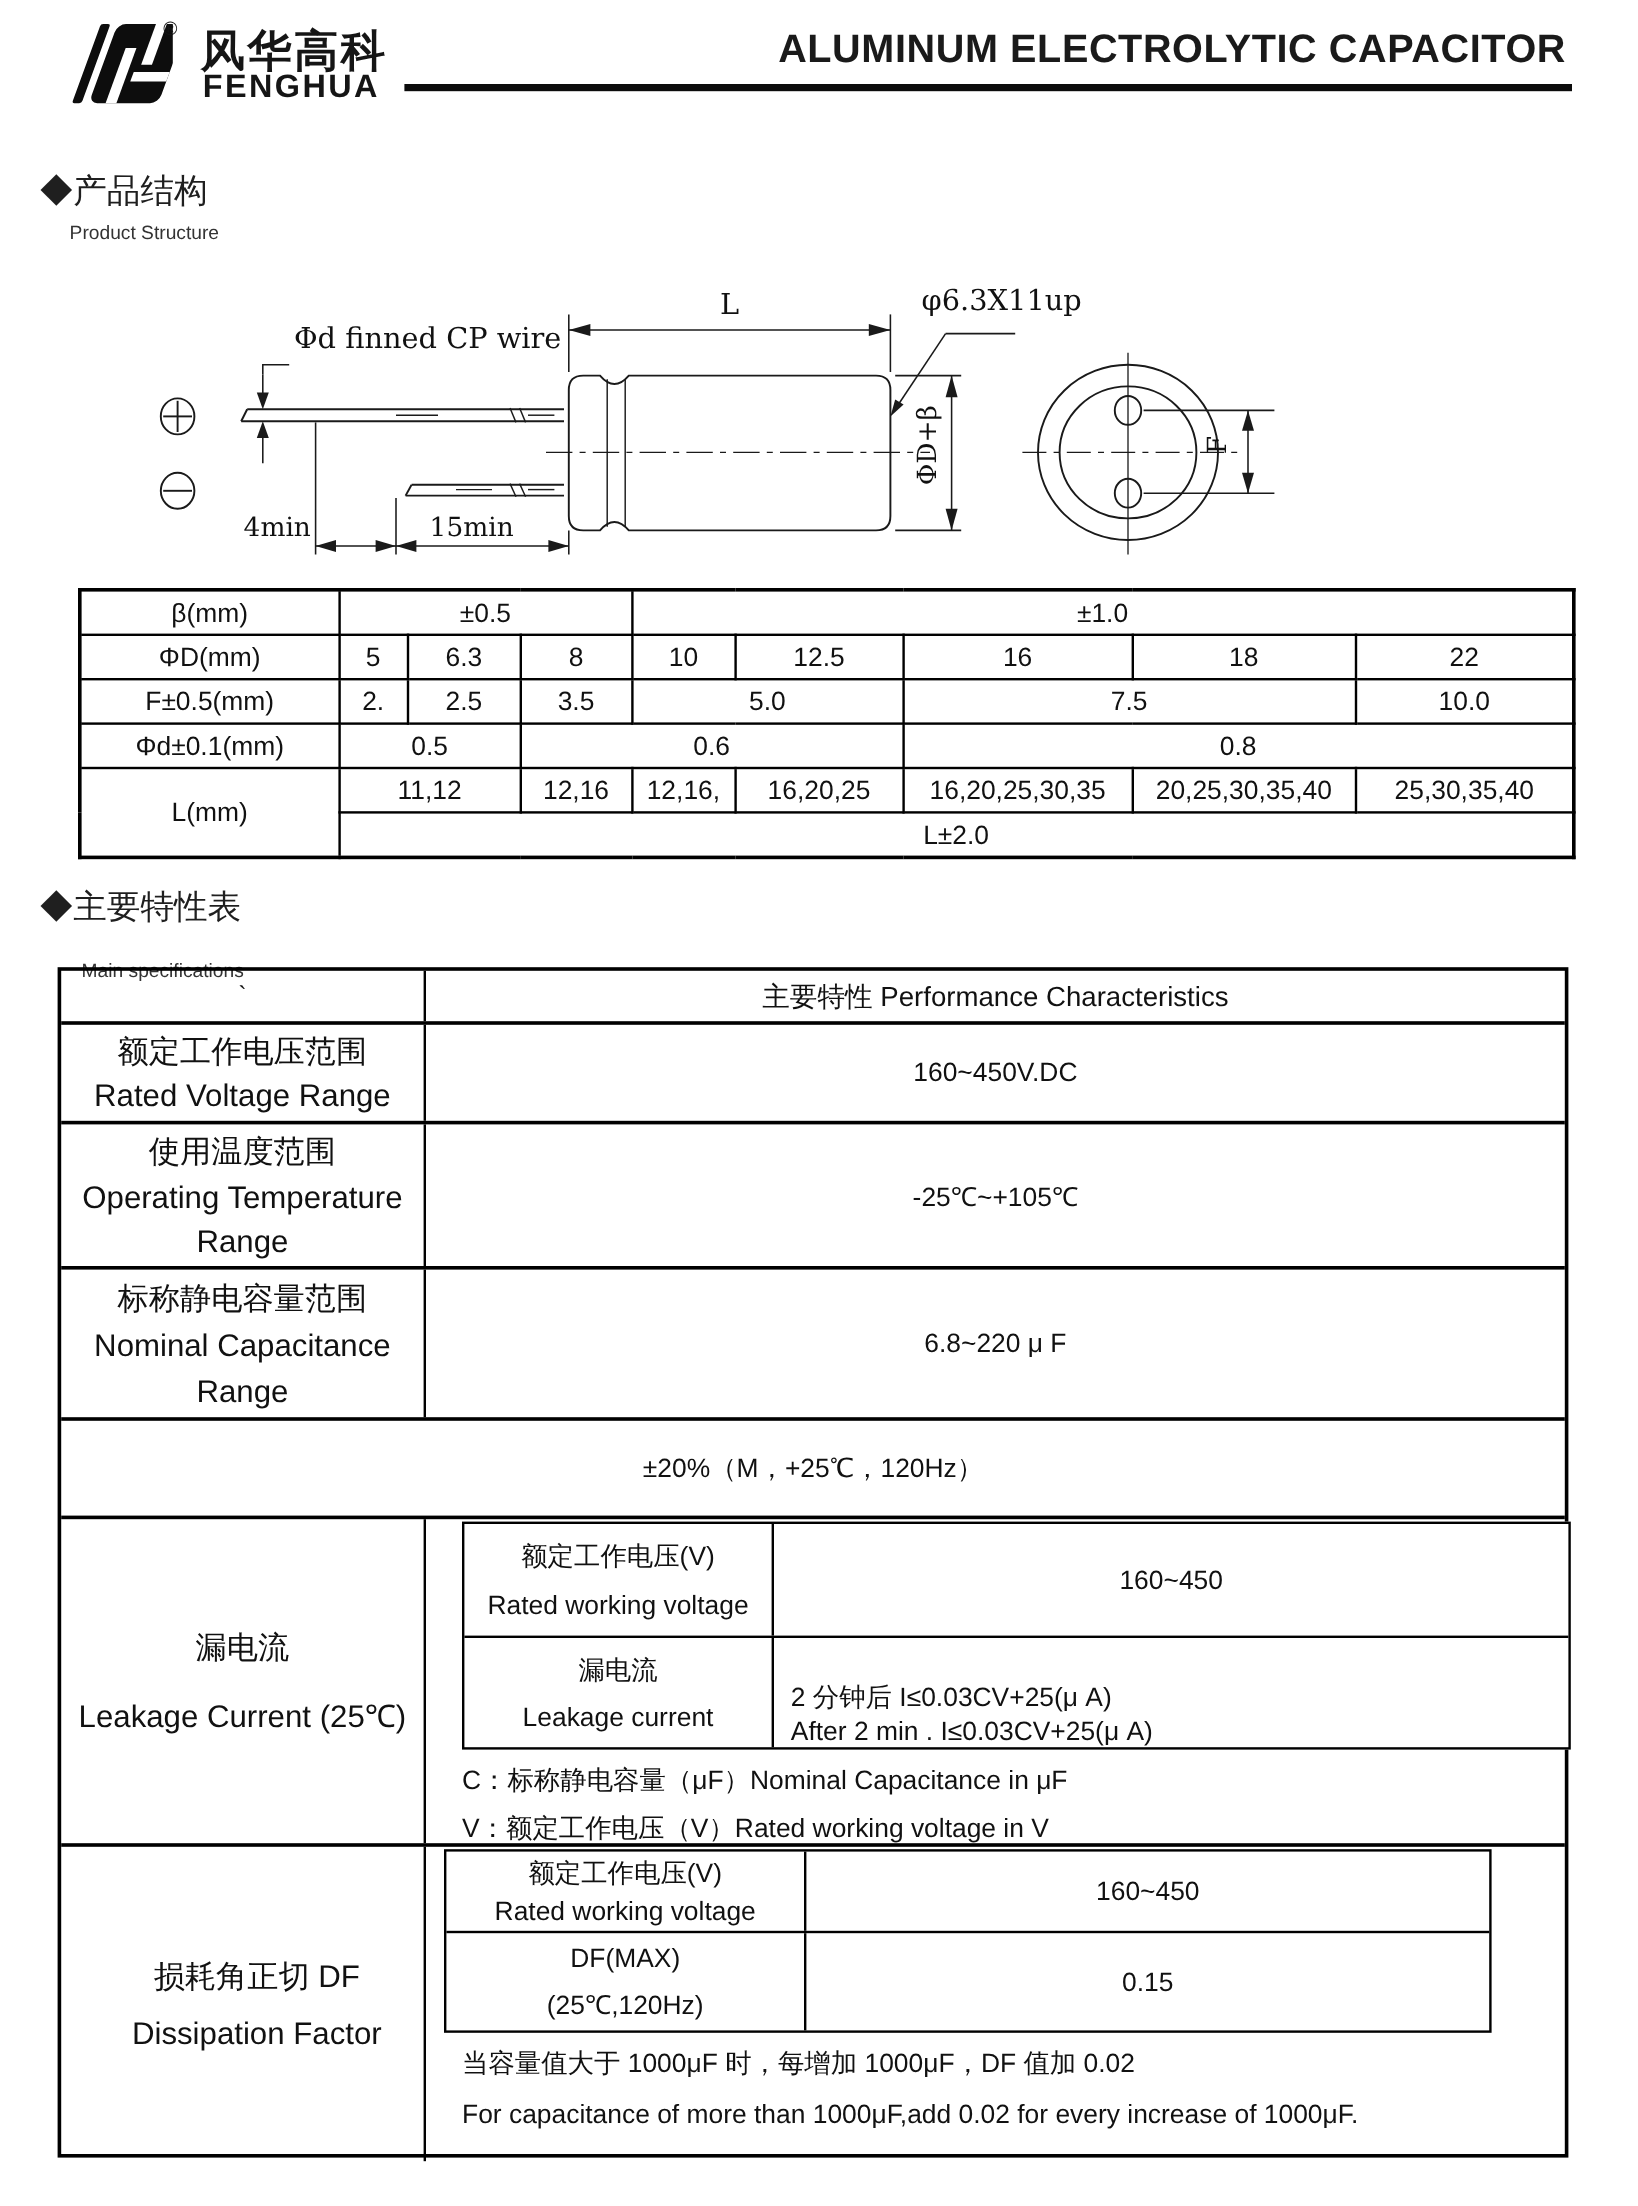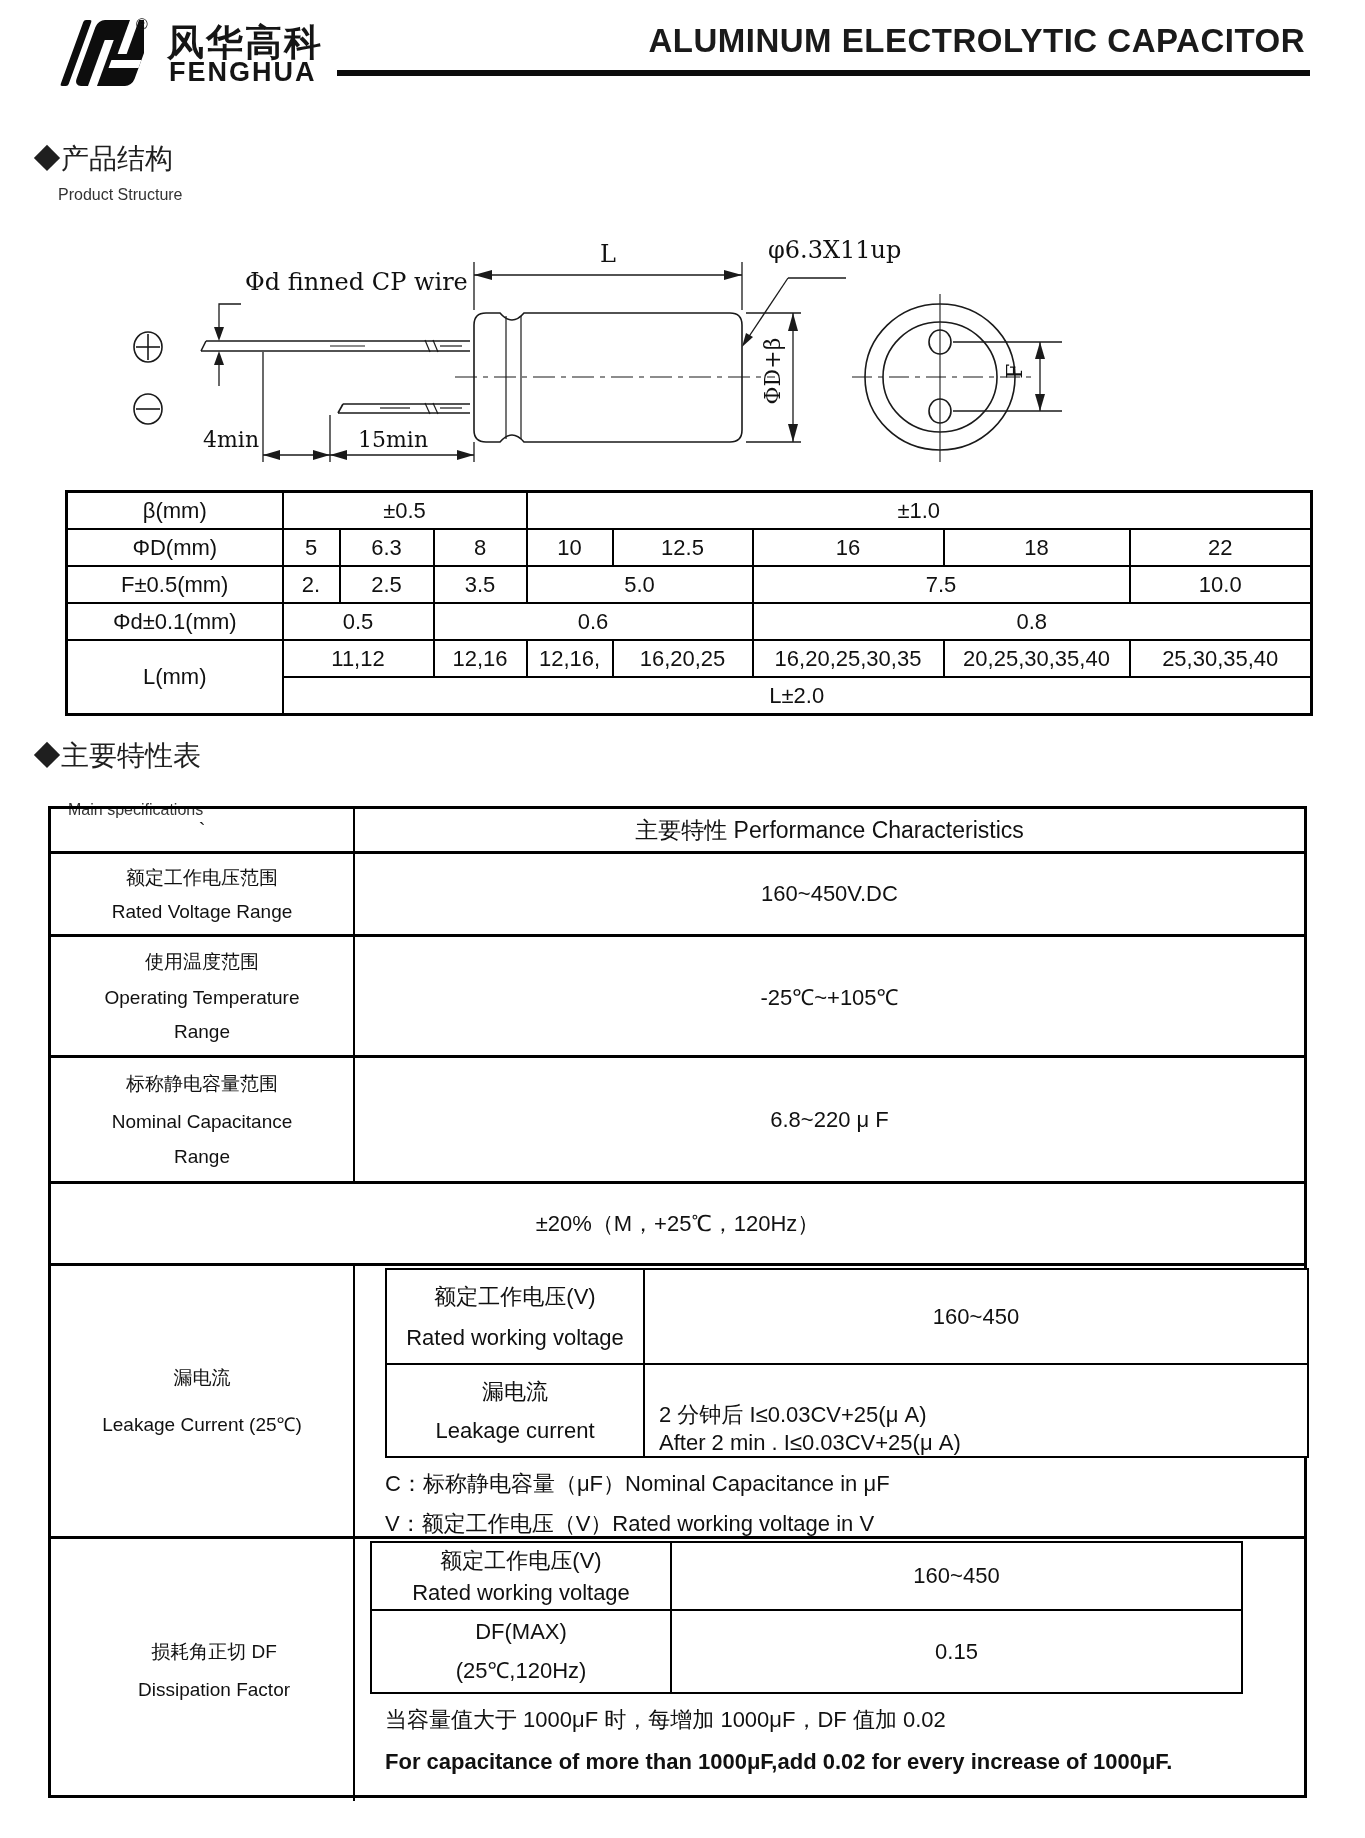--- a/index.html
+++ b/index.html
@@ -26,21 +26,21 @@
                 height:35px;padding:0;white-space:nowrap;overflow:hidden;}
   #dim-table{border:3px solid #000;}
 
   
   #spec-table{position:absolute;left:48px;top:806px;width:1259px;height:992px;
               border:3px solid #000;box-sizing:border-box;}
   .spec-row{display:flex;border-top:3px solid #000;box-sizing:border-box;}
   .spec-row:first-child{border-top:none;}
   .spec-label{width:304px;flex:0 0 304px;border-right:2px solid #000;box-sizing:border-box;
               display:flex;flex-direction:column;justify-content:space-evenly;align-items:center;
-              font-size:19px;color:#111;text-align:center;}
+              font-size:26px;color:#111;text-align:center;}
   .spec-value{flex:1;display:flex;align-items:center;justify-content:center;
               font-size:22px;color:#111;position:relative;}
   .nested{position:absolute;border:2px solid #000;box-sizing:border-box;background:#fff;}
   .nested .n-row{display:flex;box-sizing:border-box;}
   .nested .n-row + .n-row{border-top:2px solid #000;}
   .n-label{border-right:2px solid #000;box-sizing:border-box;display:flex;flex-direction:column;
            justify-content:space-evenly;align-items:center;text-align:center;font-size:22px;}
   .n-value{flex:1;display:flex;flex-direction:column;justify-content:space-evenly;}
   .n-value.center{align-items:center;}
   .n-value.left{align-items:flex-start;padding-left:14px;justify-content:flex-end;}
@@ -335,19 +335,19 @@
           <div class="n-row" style="height:83px;">
             <div class="n-label" style="width:300px;flex:0 0 300px;">
               <div>DF(MAX)</div>
               <div>(25℃,120Hz)</div>
             </div>
             <div class="n-value center" style="justify-content:center;">0.15</div>
           </div>
         </div>
         <div class="notes" style="top:160px;">
           <div style="height:42px;line-height:42px;">当容量值大于 1000μF 时，每增加 1000μF，DF 值加 0.02</div>
-          <div style="height:42px;line-height:42px;font-weight:bold;">For capacitance of more than 1000μF,add 0.02 for every increase of 1000μF.</div>
+          <div style="height:42px;line-height:42px;">For capacitance of more than 1000μF,add 0.02 for every increase of 1000μF.</div>
         </div>
       </div>
     </div>
 
   </div>
 </div>
 
 </body></html>

